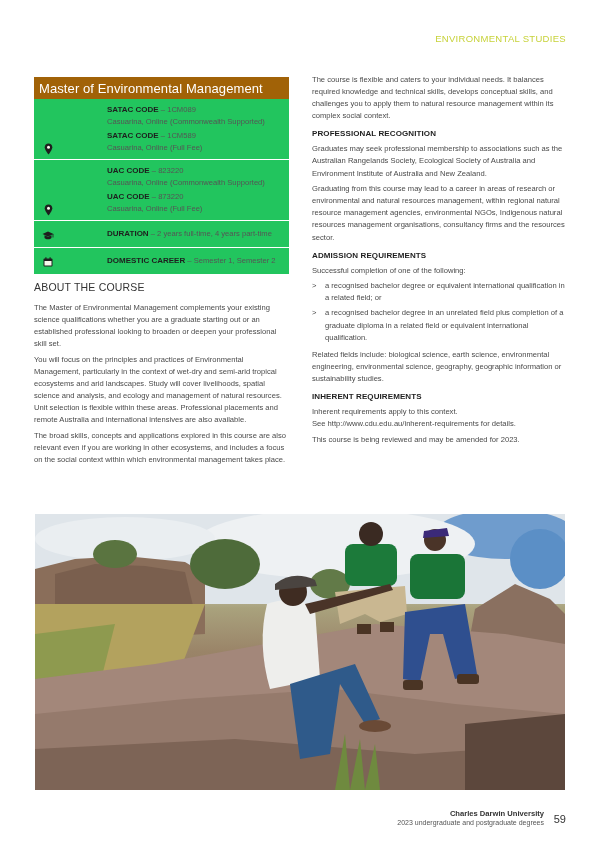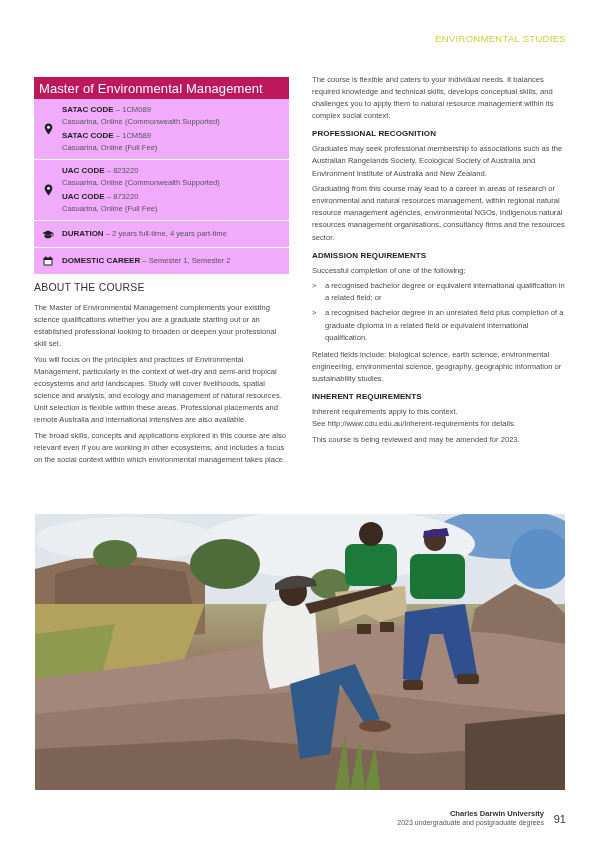--- a/index.html
+++ b/index.html
@@ -7,27 +7,27 @@
     body { position: relative; font-family: "Liberation Sans", "DejaVu Sans", sans-serif; color: #4a4a4a; }
 
     .section-header {
       position: absolute; right: 34px; top: 33px;
       font-size: 9.5px; letter-spacing: 0.3px; color: #c7d23a; text-align: center;
     }
 
     
     .infobox { position: absolute; left: 34px; top: 77px; width: 255px; }
     .infobox-title {
-      background: #be185d; color: #ffffff;
+      background: #a16207; color: #ffffff;
       font-size: 13px; padding: 4px 5px 4px 5px; height: 22px; line-height: 15px;
       letter-spacing: 0.1px;
     }
     .info-row {
-      background: #f0abfc; border-bottom: 1.5px solid #ffffff;
-      display: flex; align-items: center; padding: 4px 0;
+      background: #22c55e; border-bottom: 1.5px solid #ffffff;
+      display: flex; align-items: flex-end; padding: 4px 0; gap: 45px;
     }
     .info-row .ico { width: 28px; display: flex; justify-content: center; align-items: center; flex-shrink: 0; }
     .info-row .content { font-size: 7.6px; line-height: 12px; color: #555; }
     .info-row .content b { font-weight: bold; color: #1e1e1e; font-size: 8px; }
     .code-block { padding: 1px 0; }
     .info-row.single { padding: 7px 0; }
 
     .about-heading {
       position: absolute; left: 34px; top: 281px;
       font-size: 10.5px; color: #333; letter-spacing: 0.2px;
@@ -207,13 +207,13 @@
     <ellipse cx="340" cy="212" rx="16" ry="6" fill="#6a4a36"></ellipse>
 
     <path d="M300 276 L310 220 L315 276 L325 225 L330 276 L340 230 L345 276 Z" fill="#6f8a3f"></path>
   </svg>
 </div>
 
 <div class="footer">
   <div class="uni">Charles Darwin University</div>
   <div class="sub">2023 undergraduate and postgraduate degrees</div>
 </div>
-<div class="page-num">91</div>
+<div class="page-num">59</div>
 
 </body></html>

